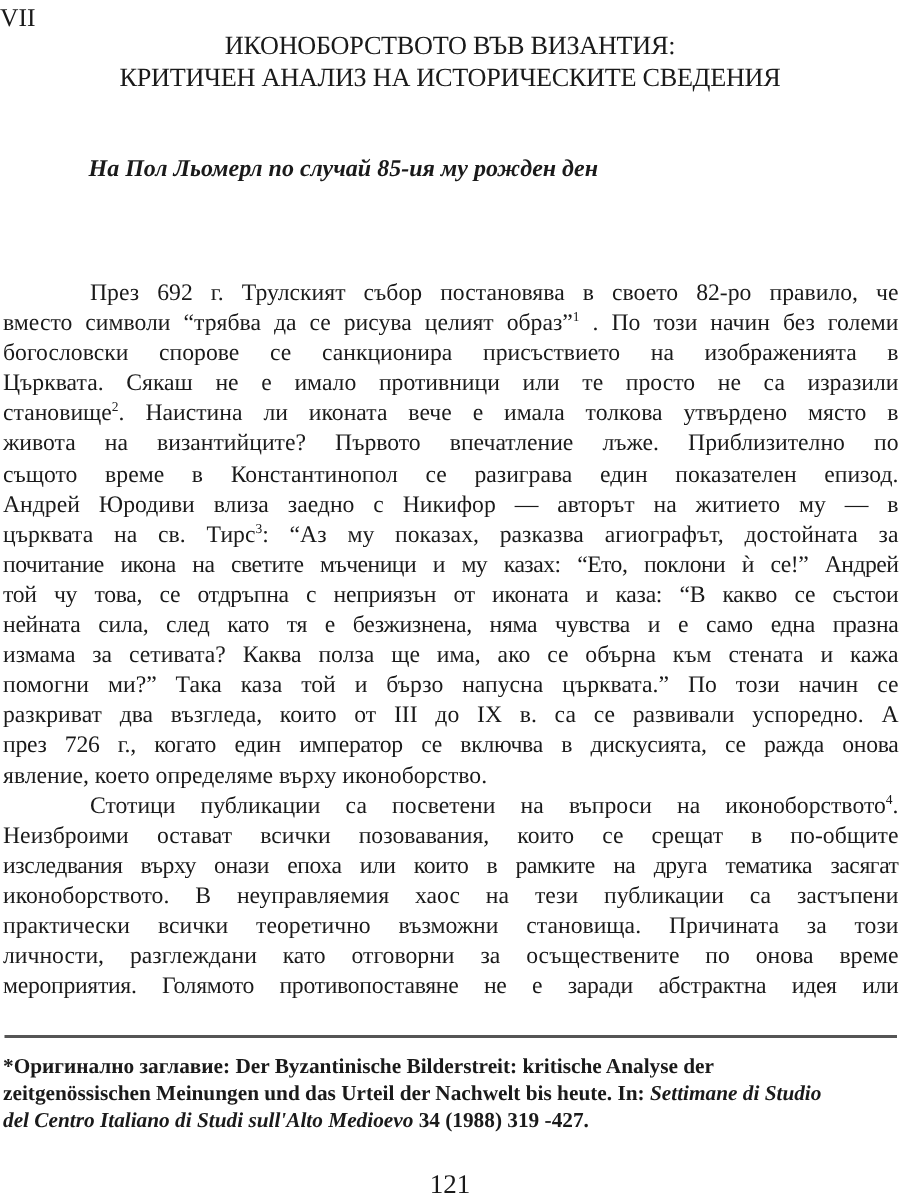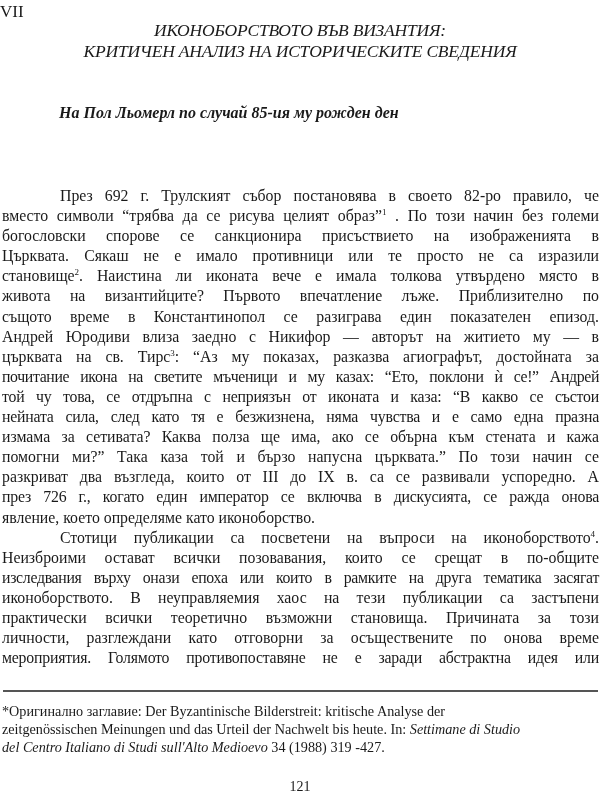--- a/index.html
+++ b/index.html
@@ -2,36 +2,36 @@
 <html><head>
 <meta charset="utf-8">
 <style>
   html, body { margin: 0; padding: 0; background: #ffffff; }
   body { width: 600px; height: 800px; overflow: hidden; position: relative;
          font-family: "Liberation Serif", "DejaVu Serif", serif; color: #1a1a1a; }
   .page { position: absolute; left: 0; top: 0; width: 600px; height: 800px; }
   .chapter-num { position: absolute; top: 2px; left: 0; width: 600px; 
                  font-size: 17px; line-height: 20px; }
   .title { position: absolute; top: 20px; left: 0; width: 600px; text-align: center;
-           font-size: 17.5px; line-height: 21px; letter-spacing: -0.2px; font-style: italic; }
+           font-size: 17.5px; line-height: 21px; letter-spacing: -0.2px; }
   .title div { white-space: nowrap; }
   .dedication { position: absolute; top: 103px; left: 59px; font-style: italic; font-weight: bold;
                 font-size: 16px; line-height: 20px; white-space: nowrap; }
   .body { position: absolute; top: 142px; left: 2px; width: 597px; font-size: 15.8px;
           line-height: 20.1px; margin-top: 44px; }
   .line { display: block; text-align: justify; text-align-last: justify; white-space: nowrap;
           height: 20.1px; overflow: visible; }
   .line.last { text-align-last: left; }
   .line.indent { padding-left: 58px; }
   sup { font-size: 9px; line-height: 0; vertical-align: 6px; }
   .rule { position: absolute; top: 690px; left: 3px; width: 595px; height: 2px; background: #555; }
   .footnote { position: absolute; top: 702px; left: 2px; width: 596px; font-size: 14.2px; line-height: 18px; }
-  .footnote .fl { display: block; white-space: nowrap; }
+  .footnote .fl { display: block; white-space: nowrap; font-weight: bold; }
   .footnote i { font-style: italic; }
-  .page-number { position: absolute; top: 779px; left: 0; width: 600px; text-align: center; font-size: 14px; }
+  .page-number { position: absolute; top: 779px; left: 0; width: 600px; text-align: center; font-size: 18px; }
 </style>
 </head>
 <body>
 
 <div class="page">
   <div class="chapter-num">VII</div>
 
   <div class="title">
     <div>ИКОНОБОРСТВОТО ВЪВ ВИЗАНТИЯ:</div>
     <div>КРИТИЧЕН АНАЛИЗ НА ИСТОРИЧЕСКИТЕ СВЕДЕНИЯ</div>
@@ -49,21 +49,21 @@
     <span class="line">същото време в Константинопол се разиграва един показателен епизод.</span>
     <span class="line">Андрей Юродиви влиза заедно с Никифор — авторът на житието му — в</span>
     <span class="line"><span>църквата на св. Тирс</span><sup>3</sup><span>: “Аз му показах, разказва агиографът, достойната за</span></span>
     <span class="line" style="letter-spacing:-0.35px">почитание икона на светите мъченици и му казах: “Ето, поклони ѝ се!” Андрей</span>
     <span class="line" style="letter-spacing:-0.2px">той чу това, се отдръпна с неприязън от иконата и каза: “В какво се състои</span>
     <span class="line" style="letter-spacing:-0.2px">нейната сила, след като тя е безжизнена, няма чувства и е само една празна</span>
     <span class="line">измама за сетивата? Каква полза ще има, ако се обърна към стената и кажа</span>
     <span class="line">помогни ми?” Така каза той и бързо напусна църквата.” По този начин се</span>
     <span class="line">разкриват два възгледа, които от III до IX в. са се развивали успоредно. А</span>
     <span class="line" style="letter-spacing:-0.2px">през 726 г., когато един император се включва в дискусията, се ражда онова</span>
-    <span class="line last">явление, което определяме като иконоборство.</span>
+    <span class="line last">явление, което определяме върху иконоборство.</span>
     <span class="line indent"><span>Стотици публикации са посветени на въпроси на иконоборството</span><sup>4</sup><span>.</span></span>
     <span class="line">Неизброими остават всички позовавания, които се срещат в по-общите</span>
     <span class="line" style="letter-spacing:-0.3px">изследвания върху онази епоха или които в рамките на друга тематика засягат</span>
     <span class="line">иконоборството. В неуправляемия хаос на тези публикации са застъпени</span>
     <span class="line">практически всички теоретично възможни становища. Причината за този</span>
     <span class="line">личности, разглеждани като отговорни за осъществените по онова време</span>
     <span class="line" style="letter-spacing:-0.2px">мероприятия. Голямото противопоставяне не е заради абстрактна идея или</span>
   </div>
 
   <div class="rule"></div>

